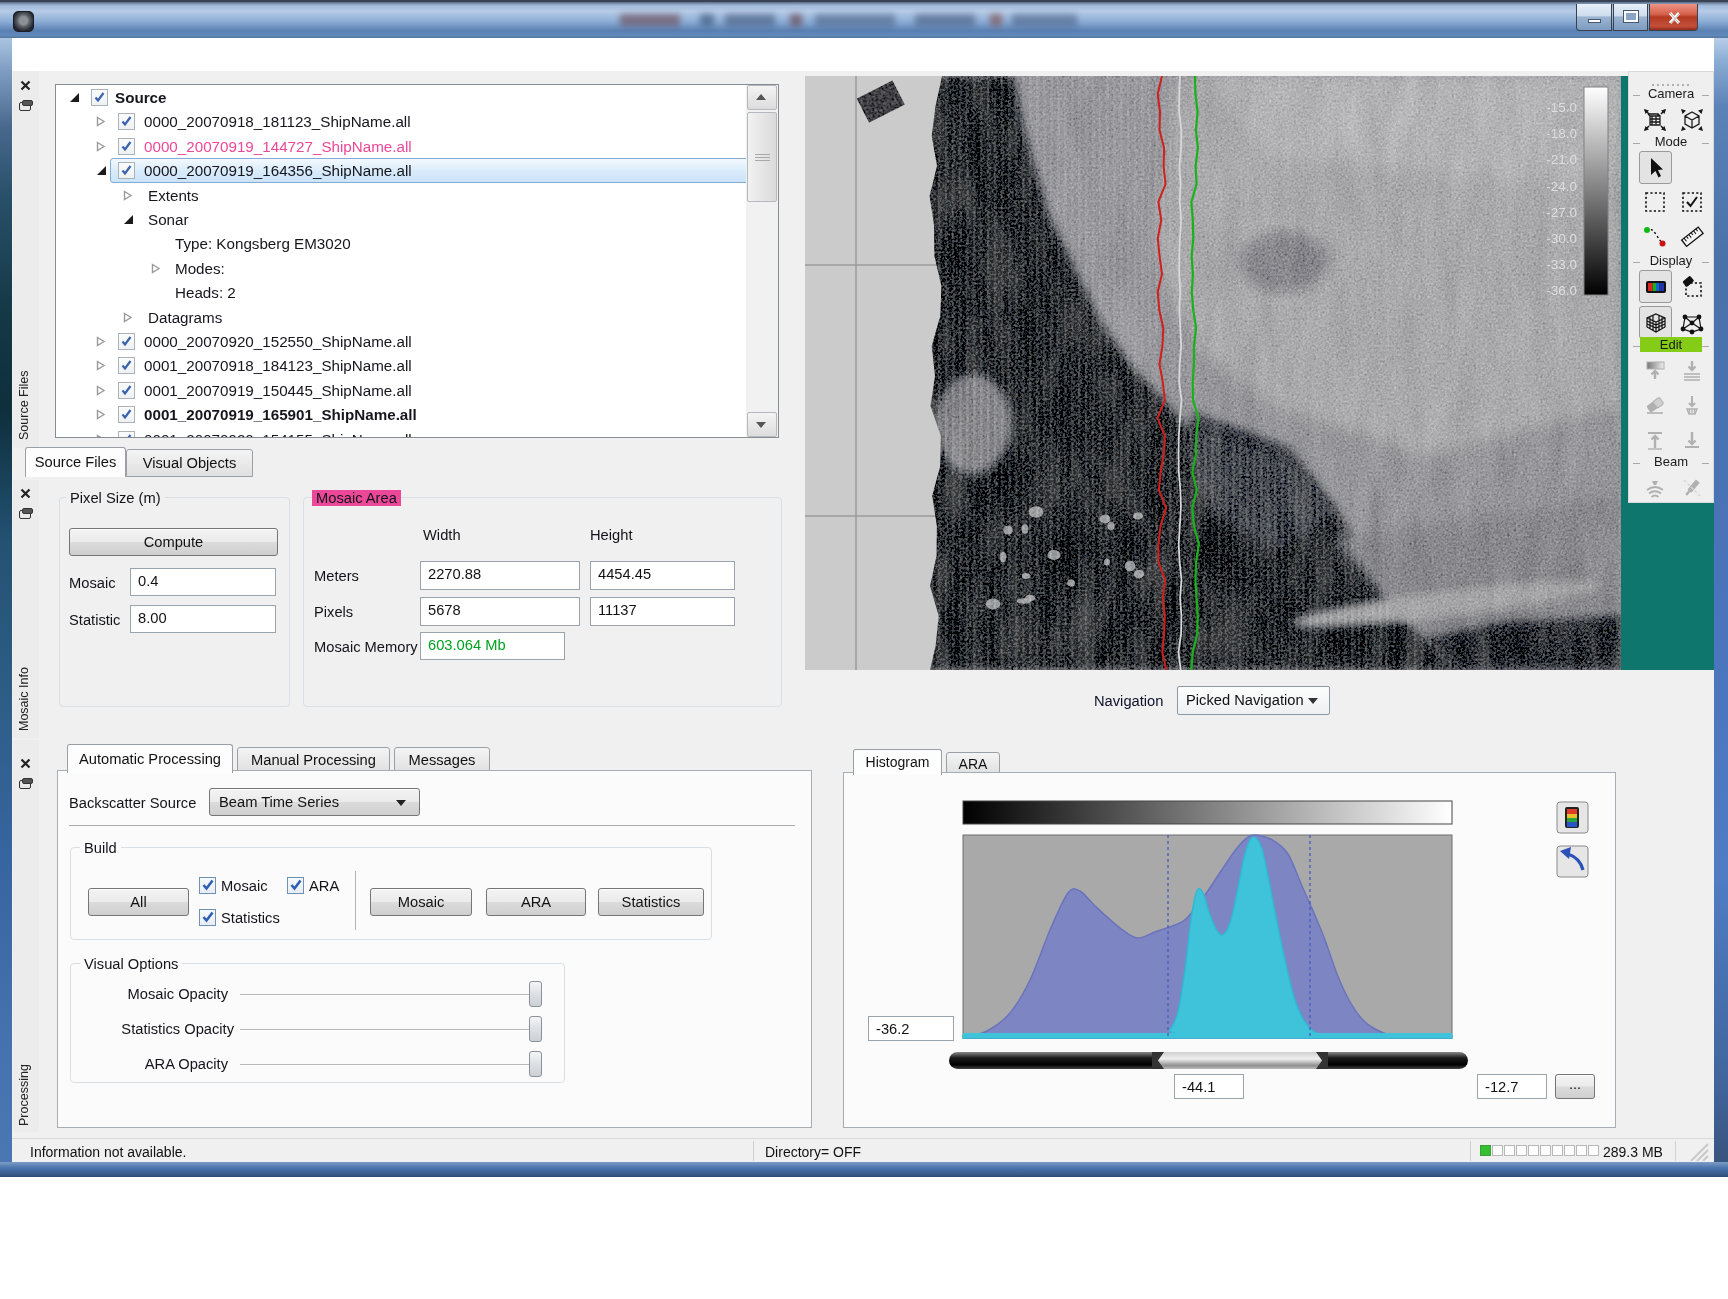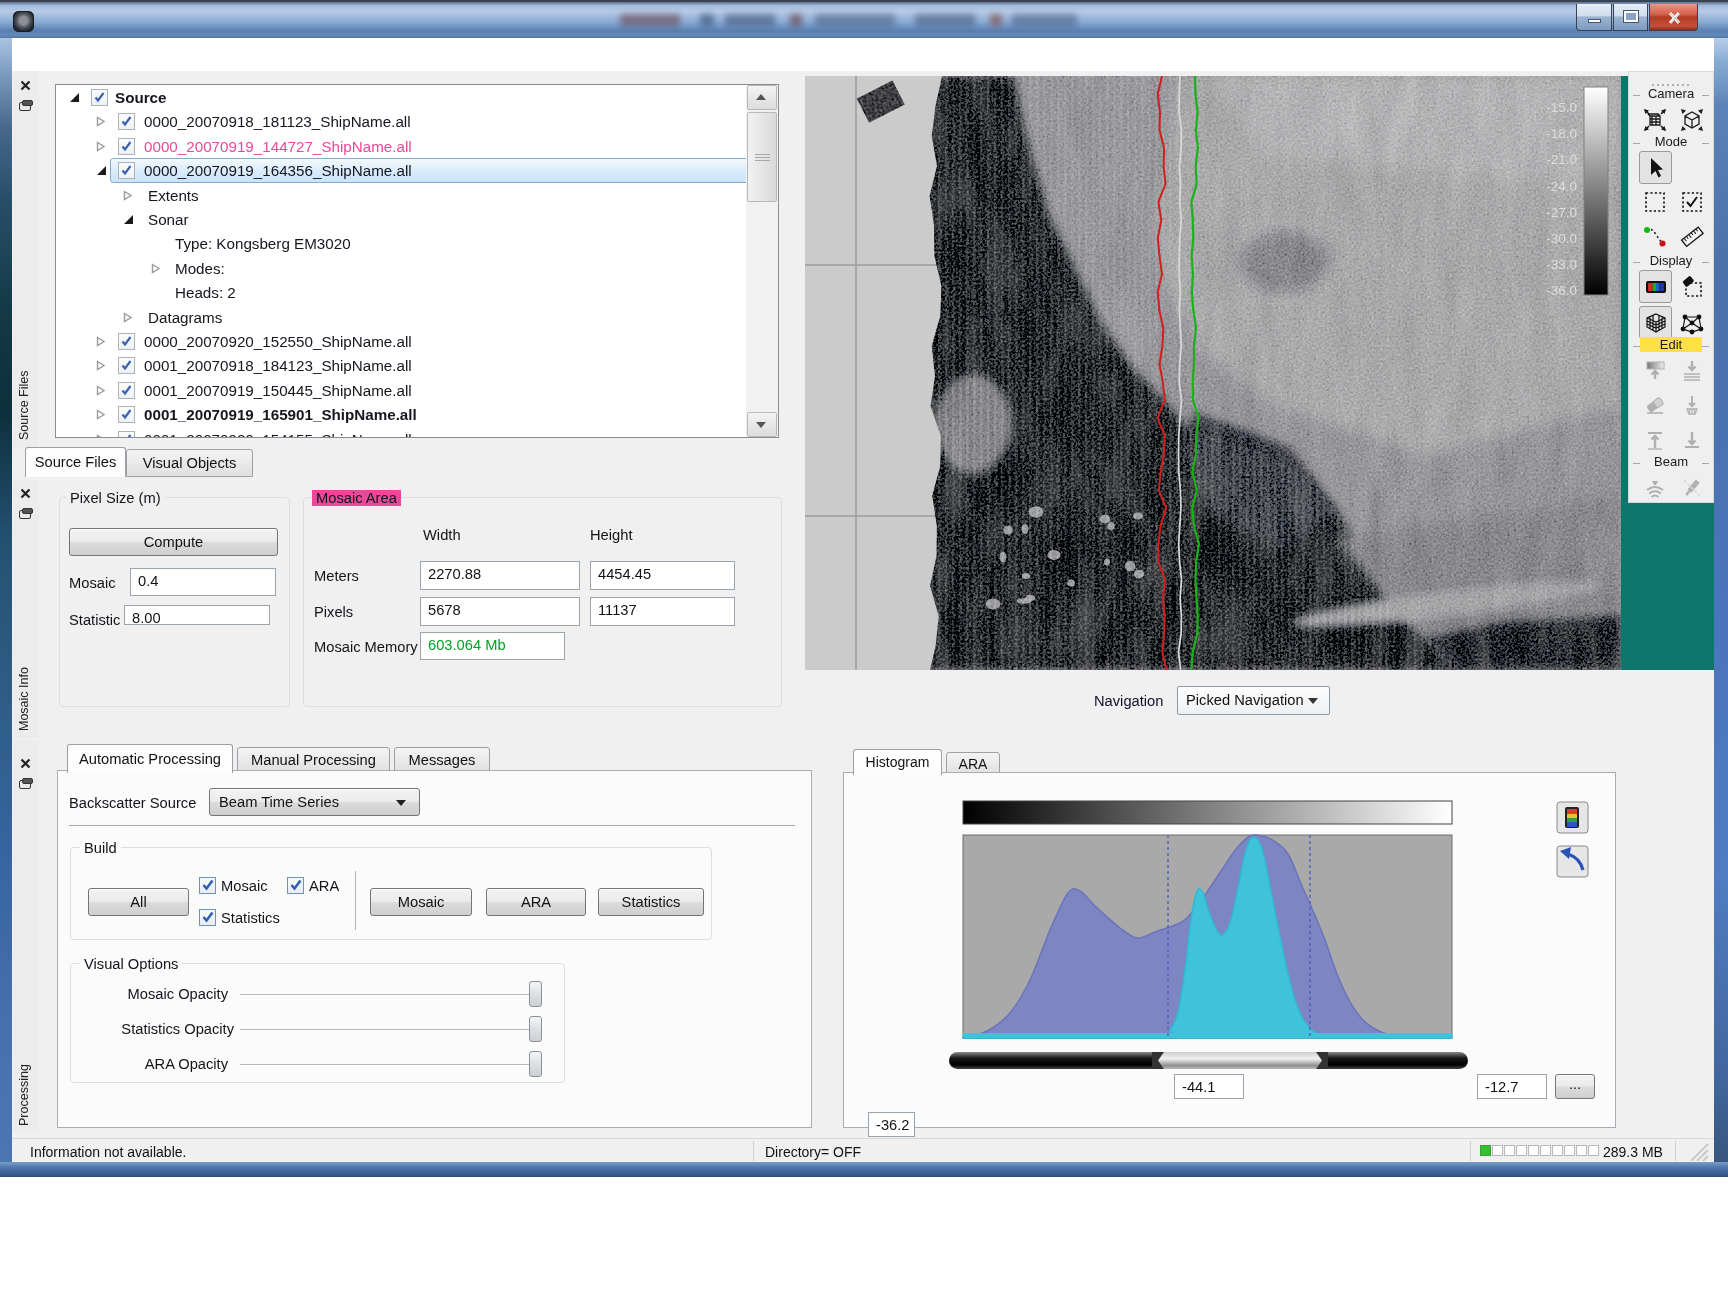--- a/index.html
+++ b/index.html
@@ -228,21 +228,21 @@
   <div class="tab-act" style="left:25px;top:447px;width:101px;height:30px;padding-top:6px">Source Files</div>
   <div class="tab-in" style="left:126px;top:449px;width:127px;height:28px;padding-top:5px">Visual Objects</div>
 
   <div id="mosaicinfo">
     <div class="grp" style="left:59px;top:497px;width:231px;height:210px"></div>
     <div class="grplab" style="left:66px;top:490px;background:#f0f0f0">Pixel Size (m)</div>
     <div class="btn" style="left:69px;top:528px;width:209px;height:28px;padding-top:5px">Compute</div>
     <div class="lab" style="left:69px;top:575px">Mosaic</div>
     <div class="tbox" style="left:130px;top:568px;width:146px;height:28px">0.4</div>
     <div class="lab" style="left:69px;top:612px">Statistic</div>
-    <div class="tbox" style="left:124px;top:605px;width:146px;height:20px">8.00</div>
+    <div class="tbox" style="left:130px;top:605px;width:146px;height:28px">8.00</div>
 
     <div class="grp" style="left:303px;top:497px;width:479px;height:210px"></div>
     <div class="grplab" style="left:312px;top:490px;background:#ec4899">Mosaic Area</div>
     <div class="lab" style="left:423px;top:527px">Width</div>
     <div class="lab" style="left:590px;top:527px">Height</div>
     <div class="lab" style="left:314px;top:568px">Meters</div>
     <div class="tbox" style="left:420px;top:561px;width:160px;height:29px">2270.88</div>
     <div class="tbox" style="left:590px;top:561px;width:145px;height:29px">4454.45</div>
     <div class="lab" style="left:314px;top:604px">Pixels</div>
     <div class="tbox" style="left:420px;top:597px;width:160px;height:29px">5678</div>
@@ -407,21 +407,21 @@
           <path d="M5 6 L19 6 L21 18 L12 21 L3 18 Z M5 6 L12 12 L21 18 M19 6 L12 12 L3 18"></path>
         </g>
         <g fill="#111">
           <circle cx="5" cy="6" r="2.4"></circle>
           <circle cx="19" cy="6" r="2.4"></circle>
           <circle cx="3" cy="18" r="2.4"></circle>
           <circle cx="21" cy="18" r="2.4"></circle>
           <circle cx="12" cy="12" r="2.4"></circle>
           <circle cx="12" cy="21" r="2.4"></circle>
         </g>
-      </svg><div class="abs" style="left:1633px;top:346px;width:76px;height:1px;background:#a8a8a8"></div><div class="abs" style="left:1640px;top:337px;width:62px;text-align:center;font-size:13px;color:#1a1a1a;background:#fde047">Edit</div><svg class="abs" style="left:1643px;top:358px" width="24" height="24" viewBox="0 0 24 24">
+      </svg><div class="abs" style="left:1633px;top:346px;width:76px;height:1px;background:#a8a8a8"></div><div class="abs" style="left:1640px;top:337px;width:62px;text-align:center;font-size:13px;color:#1a1a1a;background:#84cc16">Edit</div><svg class="abs" style="left:1643px;top:358px" width="24" height="24" viewBox="0 0 24 24">
         <rect x="4" y="4" width="17" height="7" fill="url(#tbgrad)" stroke="#b0b0b0"></rect>
         <path d="M12 21 L12 13 M8.5 16.5 L12 13 L15.5 16.5" stroke="#b0b0b0" stroke-width="2.4" fill="none"></path>
       </svg><svg class="abs" style="left:1680px;top:358px" width="24" height="24" viewBox="0 0 24 24">
         <path d="M12 3 L12 12 M8.5 8.5 L12 12 L15.5 8.5" stroke="#b0b0b0" stroke-width="2.4" fill="none"></path>
         <path d="M4 16 L20 16 M4 19 L20 19 M4 22 L20 22" stroke="#b0b0b0" stroke-width="1.6"></path>
       </svg><svg class="abs" style="left:1643px;top:393px" width="24" height="24" viewBox="0 0 24 24">
         <g transform="rotate(-35 12 12)">
           <rect x="4" y="8" width="12" height="8" rx="2" fill="#b0b0b0"></rect>
           <rect x="12" y="8" width="8" height="8" rx="2" fill="#d0d0d0" stroke="#b0b0b0"></rect>
         </g>
@@ -543,21 +543,21 @@
           <rect x="707" y="24" width="10" height="4" fill="#e8c22a"></rect>
           <rect x="707" y="28" width="10" height="4" fill="#2aa33a"></rect>
           <rect x="707" y="32" width="10" height="5" fill="#2a55c8"></rect>
         </g>
 <g>
           <rect x="697" y="56" width="31" height="31" rx="3" fill="#e6e6e6" stroke="#8a8a8a"></rect>
           <path d="M723 80 Q720 68 708 64" fill="none" stroke="#2a52b8" stroke-width="3.2"></path>
           <path d="M711 57 L700 61 L709 69 Z" fill="#2a52b8"></path>
         </g>
 </svg>
-    <div class="tbox" style="left:868px;top:1112px;width:47px;height:25px;z-index:5">-36.2</div>
+    <div class="tbox" style="left:868px;top:1016px;width:86px;height:25px;z-index:5">-36.2</div>
     <div class="tbox" style="left:1174px;top:1074px;width:70px;height:25px;z-index:5">-44.1</div>
     <div class="tbox" style="left:1477px;top:1074px;width:70px;height:25px;z-index:5">-12.7</div>
     <div class="btn" style="left:1555px;top:1074px;width:40px;height:25px;padding-top:1px;z-index:5">...</div>
   </div>
   <div id="bordL"></div>
   <div id="bordR"></div>
   <div id="statusbar">
       <div class="abs" style="left:18px;top:5px">Information not available.</div>
       <div class="abs" style="left:741px;top:2px;width:1px;height:20px;background:#d0d0d0"></div>
       <div class="abs" style="left:753px;top:5px">Directory= OFF</div>

